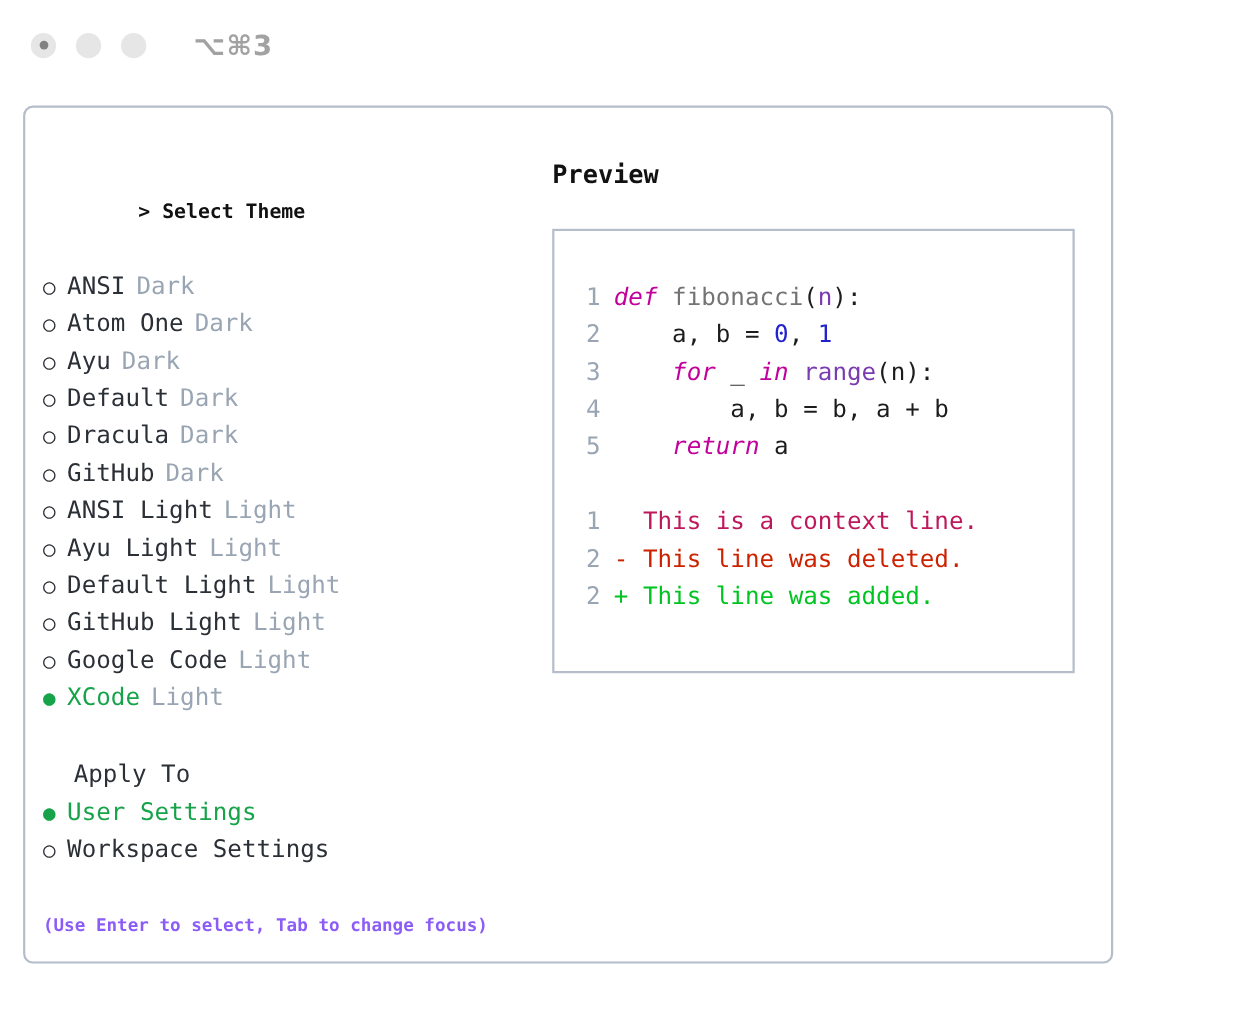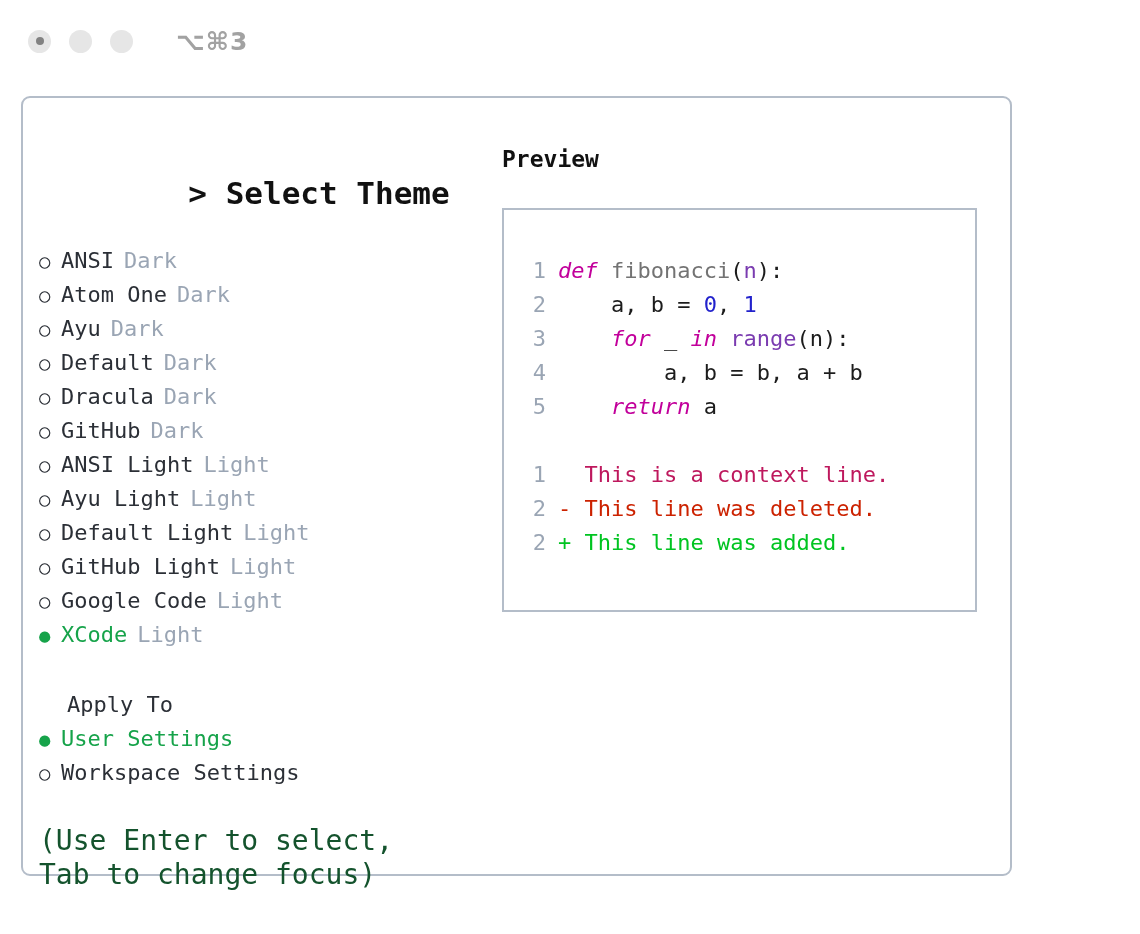--- a/index.html
+++ b/index.html
@@ -77,21 +77,21 @@
 
   
   .left-col {
     position: absolute;
     left: 16px;
     top: 44px;
     width: 440px;
   }
 
   .section-title {
-    font-size: 31px;
+    font-size: 18px;
     font-weight: bold;
     color: #111111;
     line-height: 34px;
     white-space: pre;
     font-family: "DejaVu Sans Mono", "Liberation Mono", monospace;
   }
   .section-title .caret { color: #111111; }
 
   .opt-list { margin: 0; padding: 0; list-style: none; }
 
@@ -124,25 +124,26 @@
   .apply-title {
     font-size: 22px;
     color: #2b2f36;
     line-height: 34px;
     padding-left: 28px;
     white-space: pre;
   }
 
   .hint {
     margin-top: 34px;
-    font-size: 28px;
-    line-height: 34px;
-    color: #14532d;
+    font-size: 16px;
+    line-height: 34px;
+    color: #8b5cf6;
     width: 410px;
     white-space: pre-wrap;
+    font-weight: bold;
   }
 
   
   .right-col {
     position: absolute;
     left: 479px;
     top: 44px;
     width: 490px;
   }
   .preview-title {

